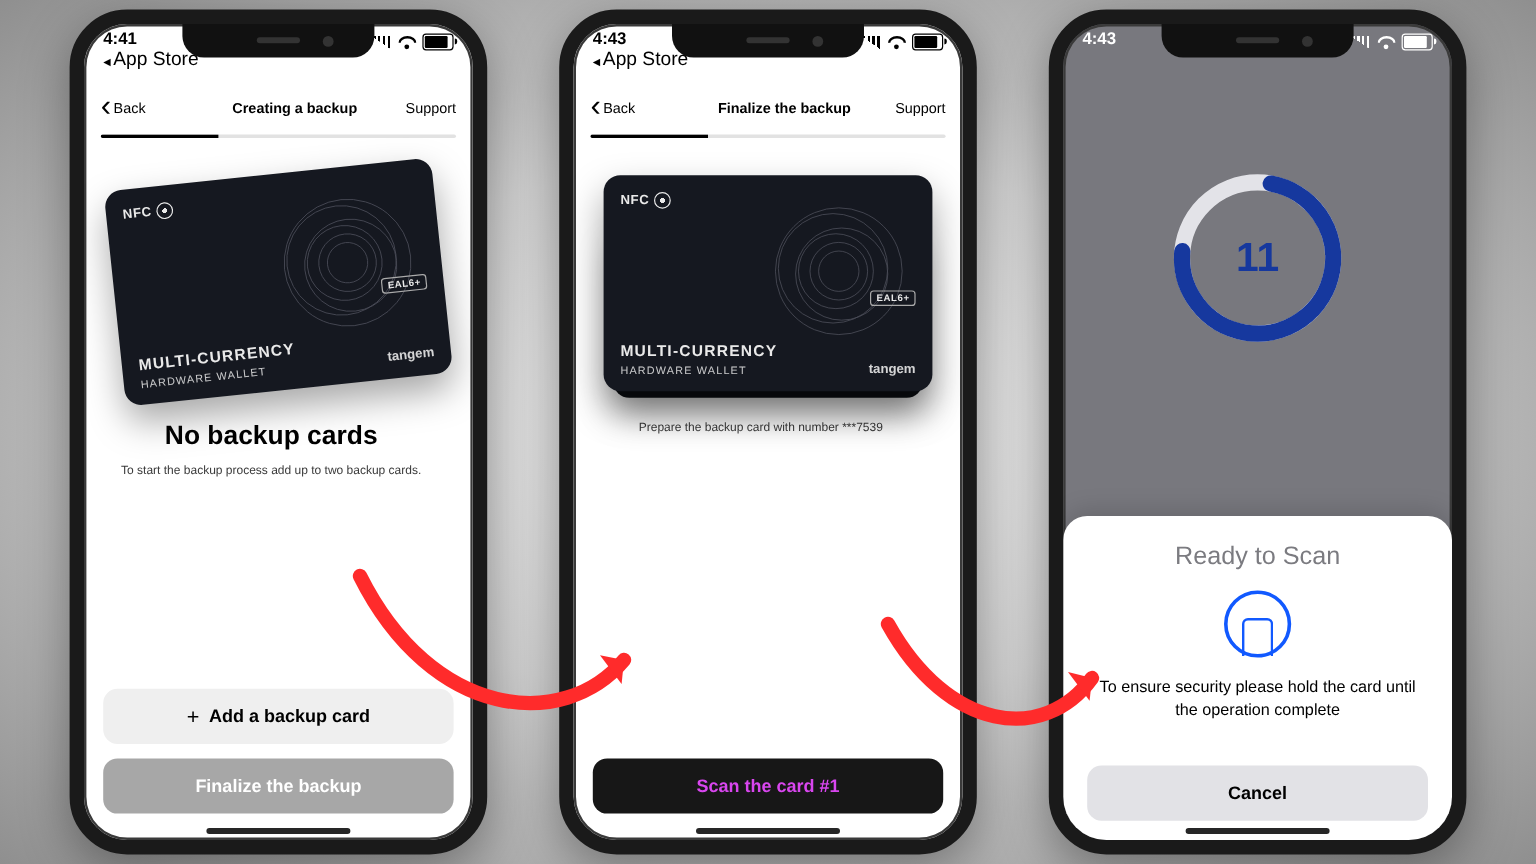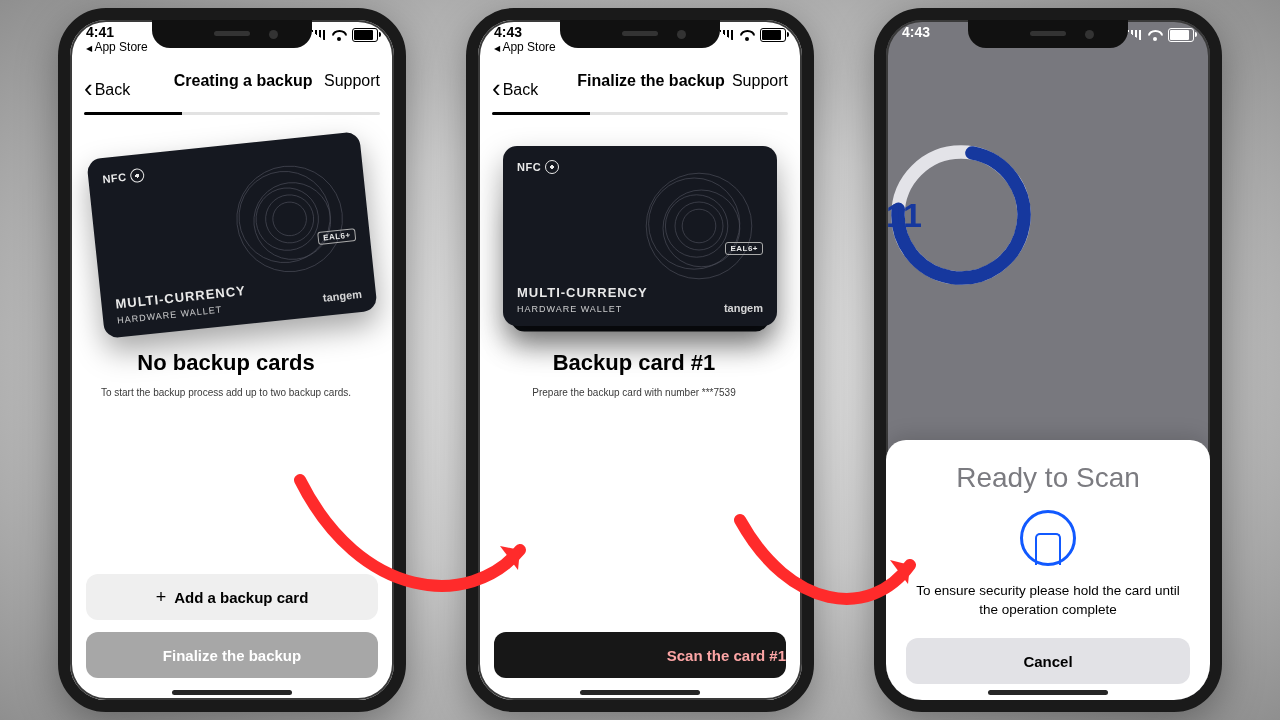--- a/index.html
+++ b/index.html
@@ -23,21 +23,21 @@
     border-radius:3px;background:#333;transform:translateX(-50%);}
   .home-ind{position:absolute;bottom:5px;left:50%;transform:translateX(-50%);
     width:120px;height:5px;border-radius:3px;background:#000;opacity:.85;z-index:6;}
 
   
   .status{position:absolute;top:0;left:0;right:0;height:44px;display:flex;
     justify-content:space-between;align-items:flex-start;padding:4px 16px 0;z-index:5;
     font-size:14px;font-weight:600;}
   .status.light{color:#fff;}
   .status .l{display:flex;flex-direction:column;line-height:1.15;}
-  .status .ret{font-size:12px;font-weight:400;margin-top:1px;}
+  .status .ret{font-size:16px;font-weight:400;margin-top:1px;}
   .status .ret::before{content:"◀ ";font-size:8px;}
   .status .r{display:flex;align-items:center;gap:5px;margin-top:4px;}
   .sig,.wifi,.batt{display:inline-block;}
   .sig{width:16px;height:11px;
     background:linear-gradient(to right,currentColor 0 2px,transparent 2px 4px,
       currentColor 4px 6px,transparent 6px 8px,currentColor 8px 10px,
       transparent 10px 12px,currentColor 12px 14px,transparent 14px 16px);
     -webkit-mask:linear-gradient(to top right,transparent 45%,#000 46%);
             mask:linear-gradient(to top right,transparent 45%,#000 46%);}
   .wifi{width:15px;height:11px;position:relative;}
@@ -46,21 +46,21 @@
   .wifi::after{content:"";position:absolute;left:5px;top:7px;width:4px;height:4px;
     background:currentColor;border-radius:50%;}
   .batt{width:24px;height:12px;border:1px solid currentColor;border-radius:3px;position:relative;}
   .batt::before{content:"";position:absolute;right:-4px;top:3px;width:2px;height:5px;
     background:currentColor;border-radius:0 2px 2px 0;}
   .batt::after{content:"";position:absolute;left:1px;top:1px;bottom:1px;right:4px;
     background:currentColor;border-radius:1px;}
 
   
   .hdr{position:absolute;top:52px;left:0;right:0;height:36px;display:flex;
-    justify-content:space-between;padding:0 14px;font-size:16px;}
+    align-items:center;justify-content:space-between;padding:0 14px;font-size:12px;}
   .hdr .back{display:flex;align-items:center;gap:2px;color:#000;}
   .hdr .back::before{content:"‹";font-size:26px;line-height:0;margin-top:-5px;}
   .hdr .title{font-weight:700;margin-left:32px;}
   .hdr .support{color:#000;}
   .progress{position:absolute;top:92px;left:14px;right:14px;height:3px;
     background:#e2e2e2;border-radius:2px;overflow:hidden;}
   .progress>i{display:block;height:100%;background:#000;}
 
   
   .cardwrap{position:absolute;top:120px;left:0;right:0;height:190px;
@@ -86,39 +86,39 @@
 
   
   .body{position:absolute;top:330px;left:0;right:12px;text-align:center;padding:0 26px;}
   .body h2{margin:0 0 10px;font-size:22px;font-weight:800;}
   .body p{margin:0;font-size:10px;color:#3a3a3a;line-height:1.45;}
   .btns{position:absolute;bottom:22px;left:16px;right:16px;display:flex;flex-direction:column;gap:12px;}
   .btn{height:46px;border-radius:12px;display:flex;align-items:center;justify-content:center;
     font-size:15px;font-weight:600;}
   .btn.light{background:#efefef;color:#000;}
   .btn.grey{background:#a7a7a7;color:#fff;}
-  .btn.dark{background:#171717;color:#fca5a5;justify-content:flex-end;}
+  .btn.dark{background:#171717;color:#d946ef;}
   .btn .plus{margin-right:8px;font-size:18px;font-weight:400;}
 
   
   .countwrap{position:absolute;top:90px;left:0;right:0;display:flex;
-    align-items:center;justify-content:flex-start;height:210px;}
+    align-items:center;justify-content:center;height:210px;}
   .ring-svg{width:150px;height:150px;}
   .ring-svg .track{fill:none;stroke:#e3e3e8;stroke-width:9;}
   .ring-svg .prog{fill:none;stroke:#16389e;stroke-width:9;stroke-linecap:round;}
   .ring-num{position:absolute;font-size:34px;font-weight:600;color:#16389e;}
   .sheet{position:absolute;bottom:0;left:0;right:0;background:#fff;
     border-radius:20px 20px 0 0;padding:22px 20px 16px;z-index:5;
     box-shadow:0 -4px 20px rgba(0,0,0,.15);}
-  .sheet h3{margin:0 0 16px;text-align:center;font-size:28px;font-weight:500;color:#7b7b80;}
+  .sheet h3{margin:0 0 16px;text-align:center;font-size:21px;font-weight:500;color:#7b7b80;}
   .ph-outline{width:50px;height:50px;border:3px solid #1159ff;border-radius:50%;
     margin:0 auto 16px;display:flex;align-items:flex-end;justify-content:center;}
   .ph-outline>i{display:block;width:22px;height:30px;border:2px solid #1159ff;
     border-radius:5px 5px 0 0;border-bottom:none;margin-bottom:-2px;}
-  .sheet p{margin:0 0 18px;text-align:center;font-size:13.5px;line-height:1.4;color:#000;}
+  .sheet p{margin:0 0 36px;text-align:center;font-size:13.5px;line-height:1.4;color:#000;}
   .sheet .btn{background:#e2e2e6;color:#000;}
 
   
   svg.flow{position:absolute;inset:0;pointer-events:none;z-index:20;}
   .flow path{fill:none;stroke:#ff2b2b;stroke-width:12;stroke-linecap:round;}
   .flow polygon{fill:#ff2b2b;}
 </style>
 </head>
 <body>
 
@@ -219,21 +219,20 @@
         </svg>
         <div class="nfc">NFC</div>
         <div class="mc">MULTI-CURRENCY</div>
         <div class="hw">HARDWARE WALLET</div>
         <div class="eal">EAL6+</div>
         <div class="logo">tangem</div>
       </div>
     </div>
 
     <div class="body">
-      <h2>Backup card #1</h2>
       <p>Prepare the backup card with number ***7539</p>
     </div>
 
     <div class="btns">
       <div class="btn dark">
         <span>Scan the card #1</span>
       </div>
     </div>
     <div class="home-ind"></div>
   </div>

